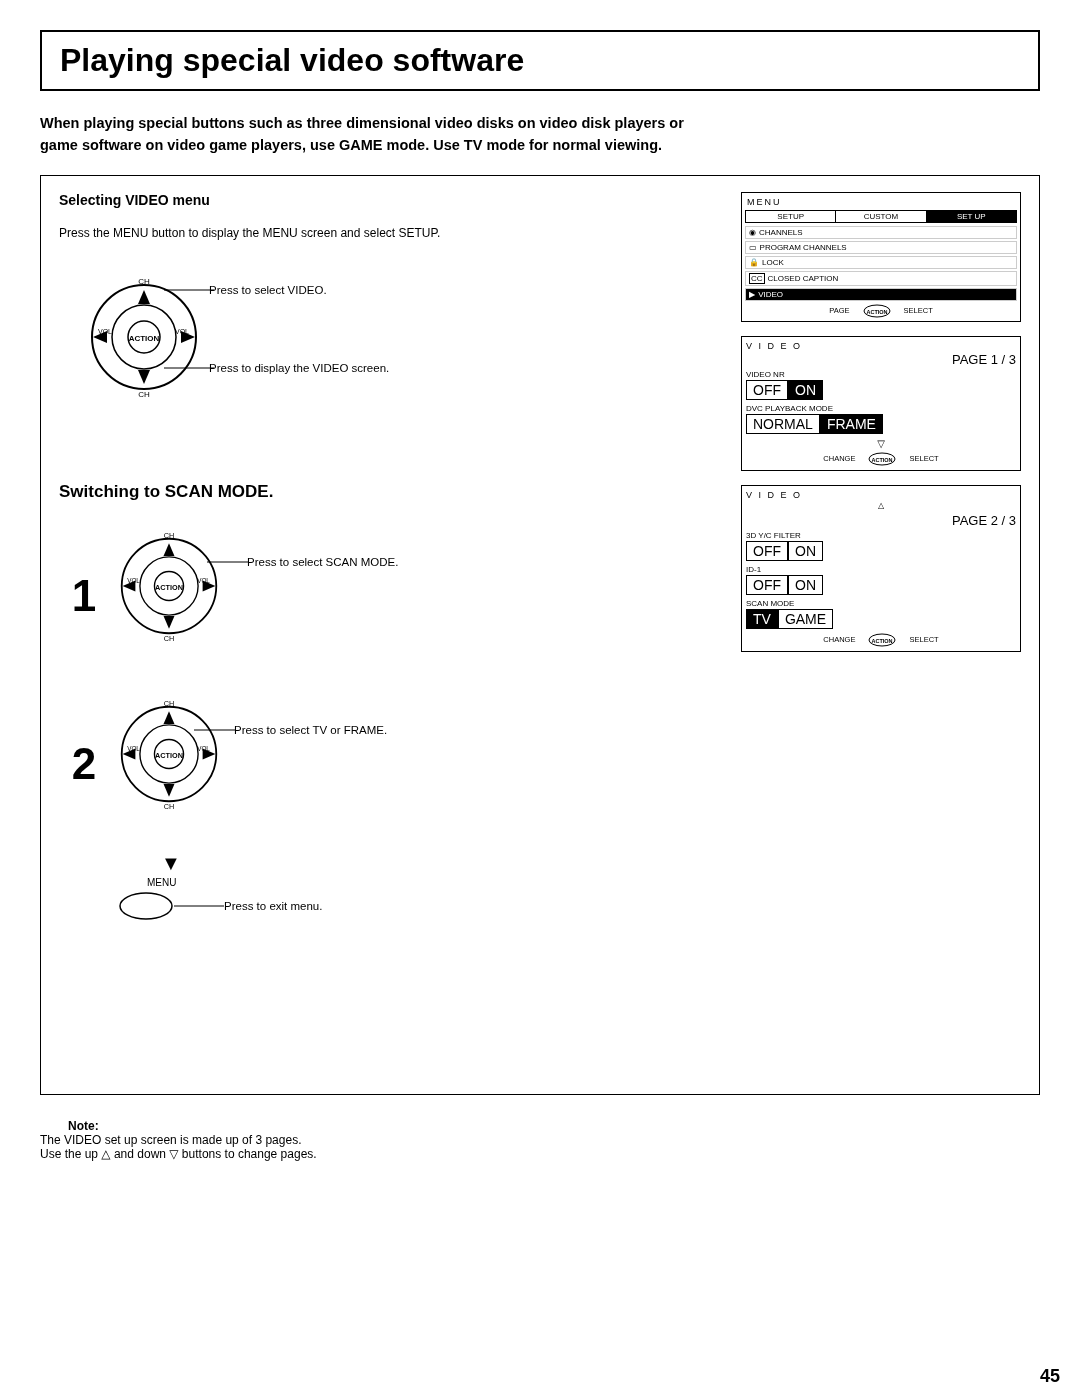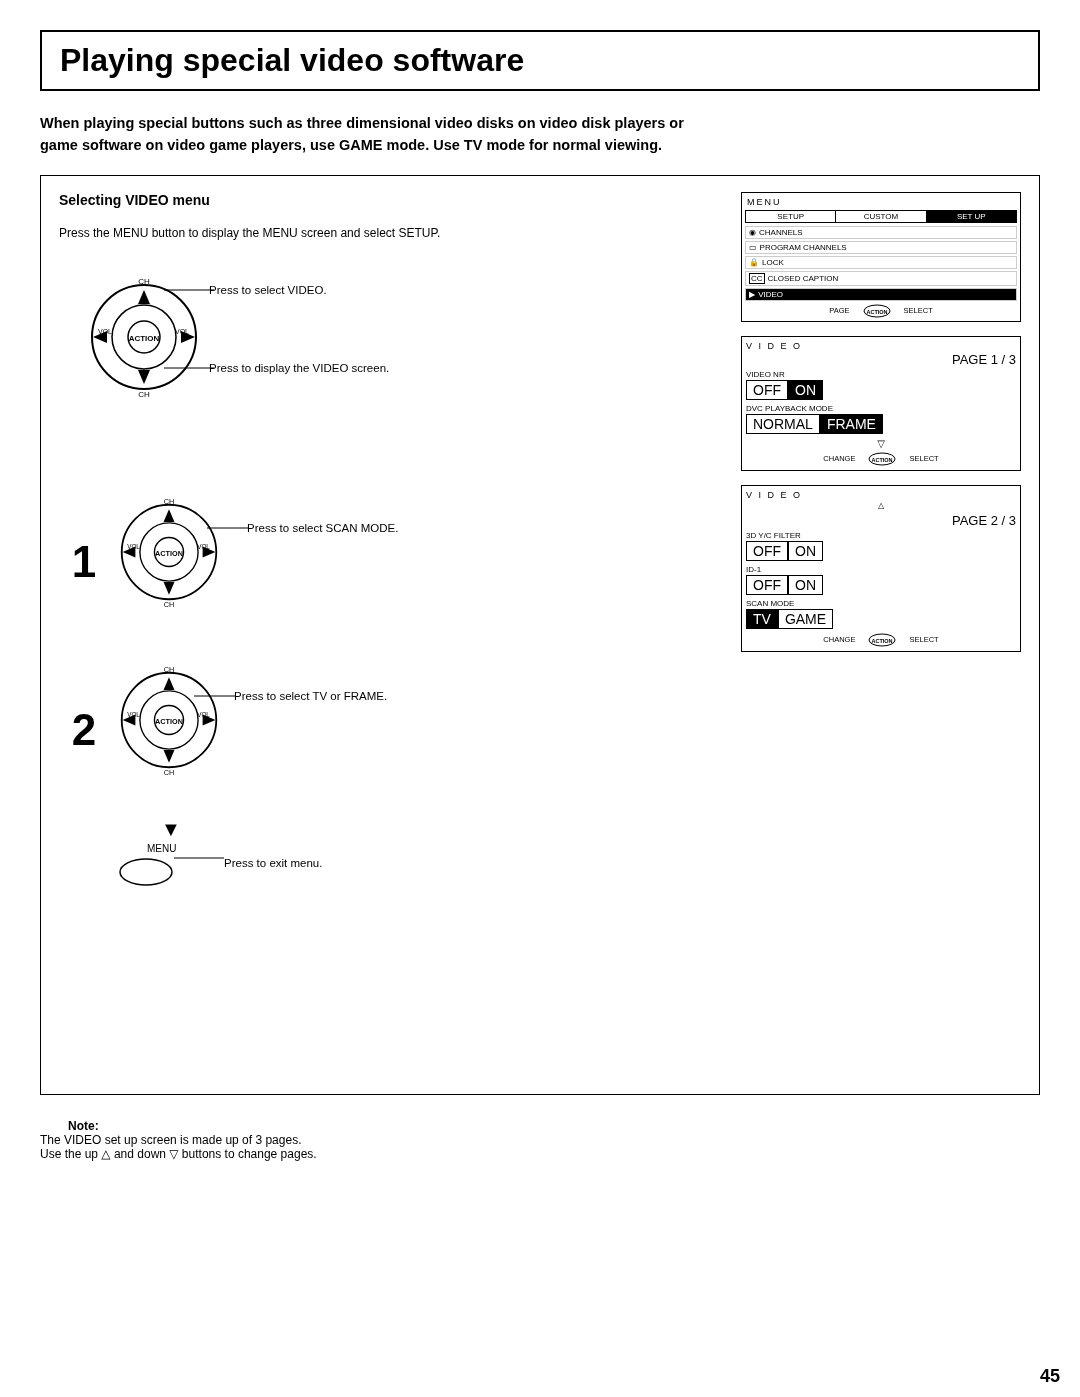--- a/index.html
+++ b/index.html
@@ -284,20 +284,21 @@
         <div style="position:absolute; left:140px; top:110px; width:220px; font-size:11.5px;">
           <svg style="position:absolute;left:-45px;top:5px;" width="50" height="2">
             <line x1="0" y1="1" x2="50" y2="1" stroke="black" stroke-width="1"></line>
           </svg>
           <span>Press to display the VIDEO screen.</span>
         </div>
       </div>
     </div>
 
     <div class="switching-section">
+      <div class="switching-heading">Switching to SCAN MODE.</div>
 
       <div class="step-row" style="margin-bottom:8px;">
         <div class="step-num">1</div>
         <div class="step-diagram-area" style="position:relative; height:160px;">
 
           <div style="position:absolute; left:10px; top:10px;">
             <svg width="100" height="120" viewBox="0 0 110 130">
               <circle cx="55" cy="65" r="52" fill="white" stroke="black" stroke-width="2"></circle>
               <circle cx="55" cy="65" r="32" fill="white" stroke="black" stroke-width="1.5"></circle>
               <circle cx="55" cy="65" r="16" fill="white" stroke="black" stroke-width="1.5"></circle>
@@ -347,21 +348,21 @@
               <line x1="0" y1="1" x2="42" y2="1" stroke="black" stroke-width="1"></line>
             </svg>
             <span>Press to select TV or FRAME.</span>
           </div>
         </div>
       </div>
 
       <div class="menu-exit-area" style="margin-left:60px; margin-top:0;">
         <div style="font-size:20px; font-weight:bold; margin-left:42px; margin-bottom:2px;">▼</div>
         <div style="font-size:10px; margin-left:28px; margin-bottom:3px;">MENU</div>
-        <div style="display:flex; ">
+        <div style="display:flex; align-items:center;">
 
           <svg width="55" height="30" viewBox="0 0 55 30">
             <ellipse cx="27" cy="15" rx="26" ry="13" fill="white" stroke="black" stroke-width="1.5"></ellipse>
           </svg>
 
           <svg width="50" height="2">
             <line x1="0" y1="1" x2="50" y2="1" stroke="black" stroke-width="1"></line>
           </svg>
           <div style="font-size:11.5px;">Press to exit menu.</div>
         </div>

